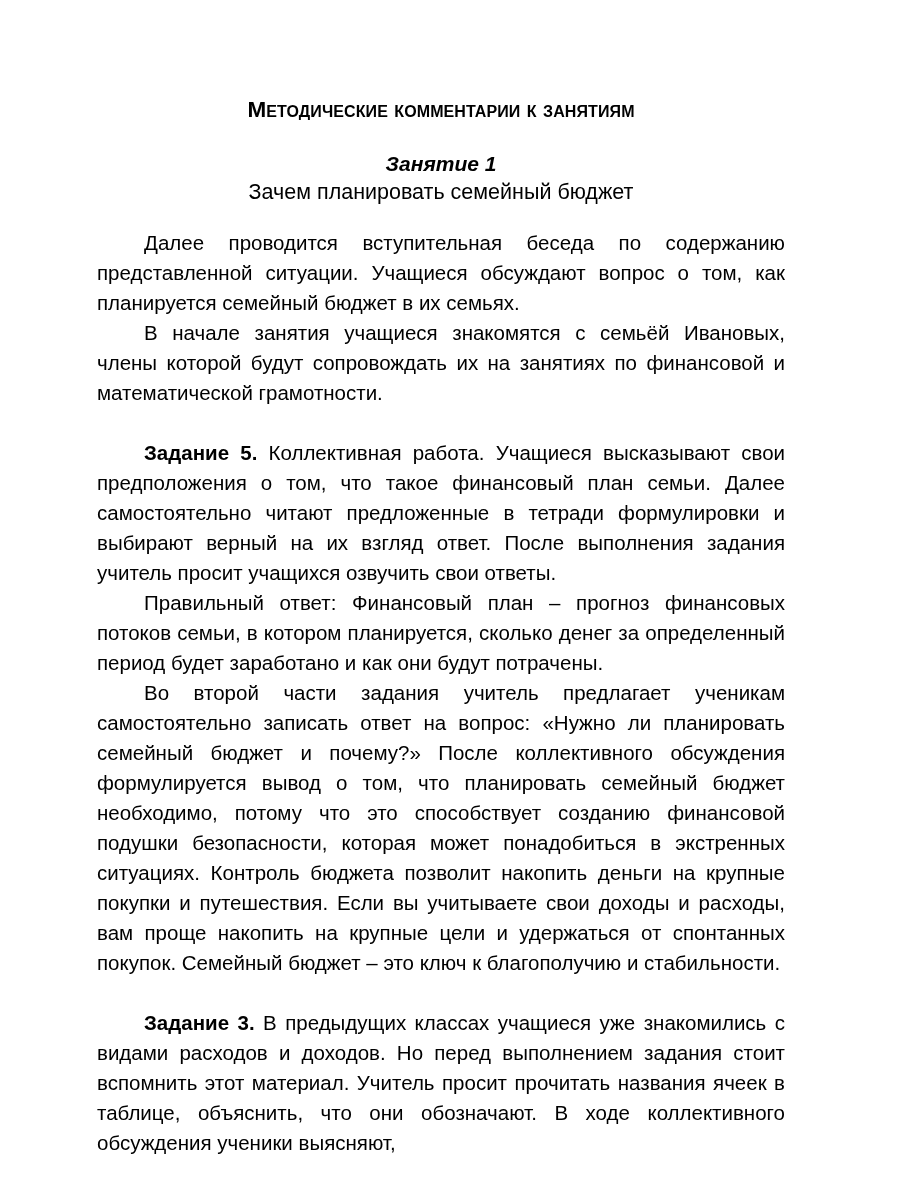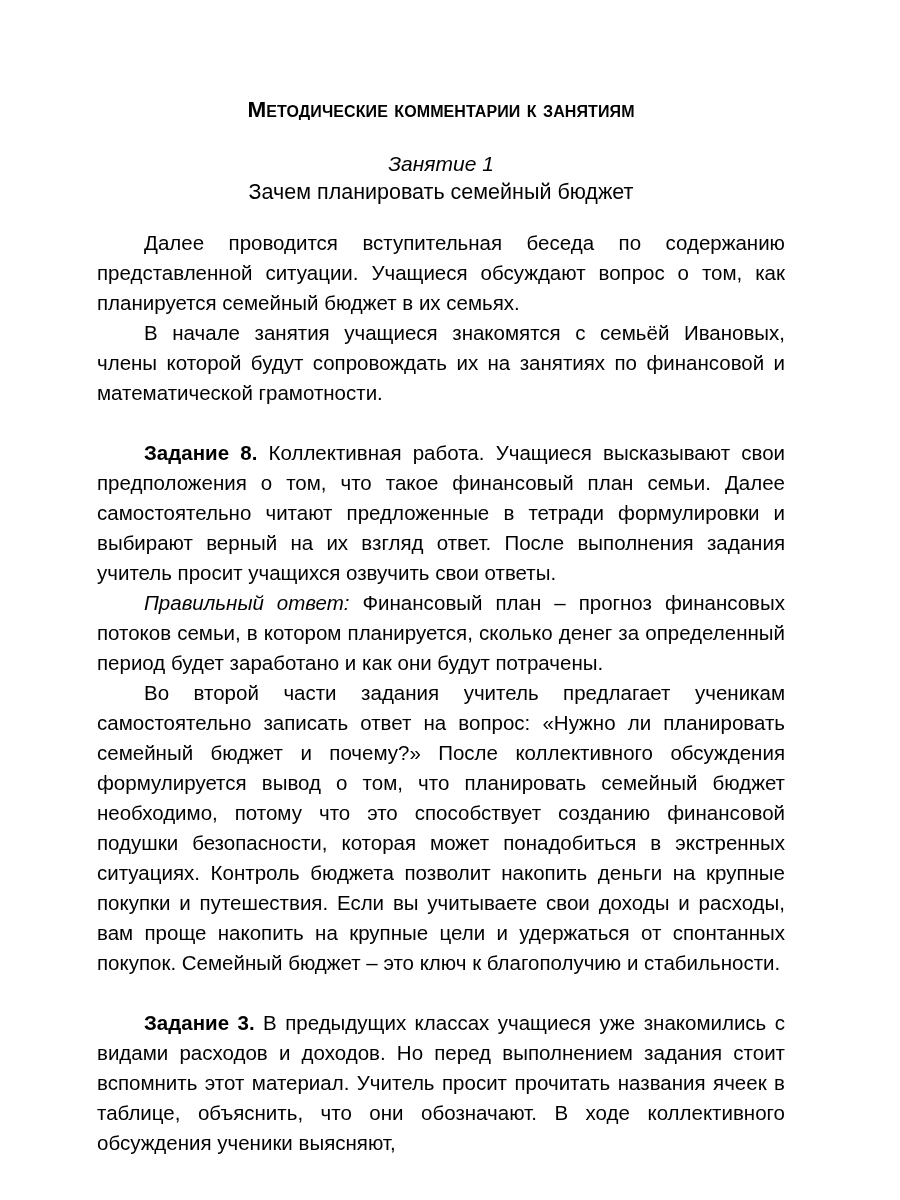--- a/index.html
+++ b/index.html
@@ -42,21 +42,21 @@
     line-height: 28px;
     font-variant: small-caps;
     letter-spacing: 0.1px;
     white-space: nowrap;
   }
 
   .lesson-number {
     margin: 0;
     padding-top: 27px;
     text-align: center;
-    font-weight: normal;
+    font-weight: bold;
     font-style: italic;
     font-size: 21px;
     line-height: 26px;
   }
 
   .lesson-title {
     margin: 0;
     padding-top: 1px;
     text-align: center;
     font-weight: normal;
@@ -77,21 +77,21 @@
     line-height: 30px;
     text-indent: 47px;
     hyphens: manual;
   }
 
   p.gap-before {
     margin-top: 30px;  
   }
 
   .b { font-weight: bold; }
-  .i { font-style: italic; }
+  .i { }
 
   
   .folio {
     position: absolute;
     left: 0;
     right: 0;
     top: 1105px;
     text-align: center;
     font-family: "Liberation Serif", serif;
     font-size: 21px;
@@ -111,21 +111,21 @@
 
     <h2 class="lesson-title">Зачем планировать семейный бюджет</h2>
 
     <div class="body-block">
 
       <p class="para">Далее проводится вступительная беседа по содержанию представленной ситуации. Учащиеся обсуждают вопрос о том, как планируется семейный бюджет в их семьях.</p>
 
       <p class="para">В начале занятия учащиеся знакомятся с семьёй Ивановых, члены которой будут сопровождать их на занятиях по финансовой и математической грамотности.</p>
 
       <p class="para gap-before">
-        <span class="b">Задание 8.</span><span> Коллективная работа. Учащиеся высказывают свои предположения о том, что такое финансовый план семьи. Далее самостоятельно читают предложенные в тетради формулировки и выбирают верный на их взгляд ответ. После выполнения задания учитель просит учащихся озвучить свои ответы.</span>
+        <span class="b">Задание 5.</span><span> Коллективная работа. Учащиеся высказывают свои предположения о том, что такое финансовый план семьи. Далее самостоятельно читают предложенные в тетради формулировки и выбирают верный на их взгляд ответ. После выполнения задания учитель просит учащихся озвучить свои ответы.</span>
       </p>
 
       <p class="para">
         <span class="i">Правильный ответ:</span><span> Финансовый план – прогноз финансовых потоков семьи, в котором планируется, сколько денег за определенный период будет заработано и как они будут потрачены.</span>
       </p>
 
       <p class="para">Во второй части задания учитель предлагает ученикам самостоятельно записать ответ на вопрос: «Нужно ли планировать семейный бюджет и почему?» После коллективного обсуждения формулируется вывод о том, что планировать семейный бюджет необходимо, потому что это способствует созданию финансовой подушки безопасности, которая может понадобиться в экстренных ситуациях. Контроль бюджета позволит накопить деньги на крупные покупки и путешествия. Если вы учитываете свои доходы и расходы, вам проще накопить на крупные цели и удержаться от спонтанных покупок. Семейный бюджет – это ключ к благополучию и стабильности.</p>
 
       <p class="para gap-before">
         <span class="b">Задание 3.</span><span> В предыдущих классах учащиеся уже знакомились с видами расходов и доходов. Но перед выполнением задания стоит вспомнить этот материал. Учитель просит прочитать названия ячеек в таблице, объяснить, что они обозначают. В ходе коллективного обсуждения ученики выясняют,</span>

